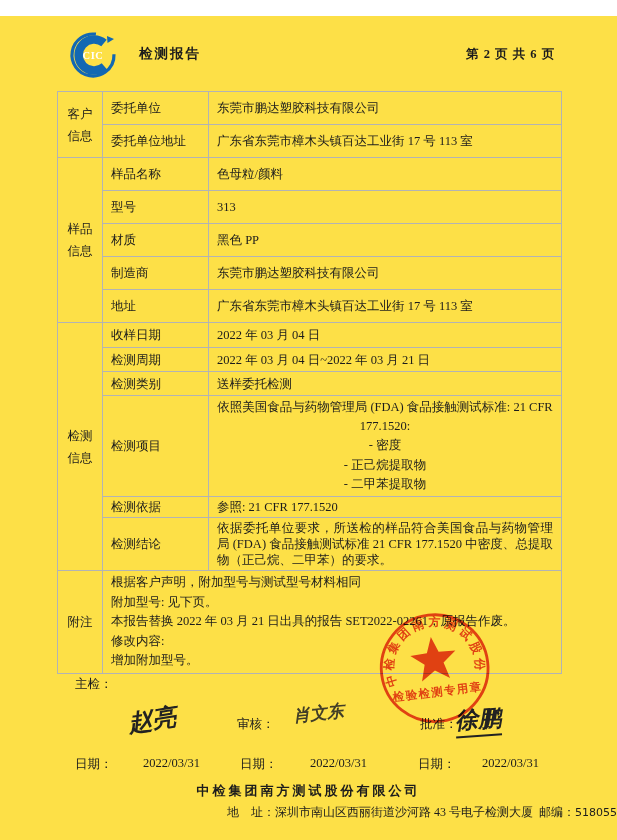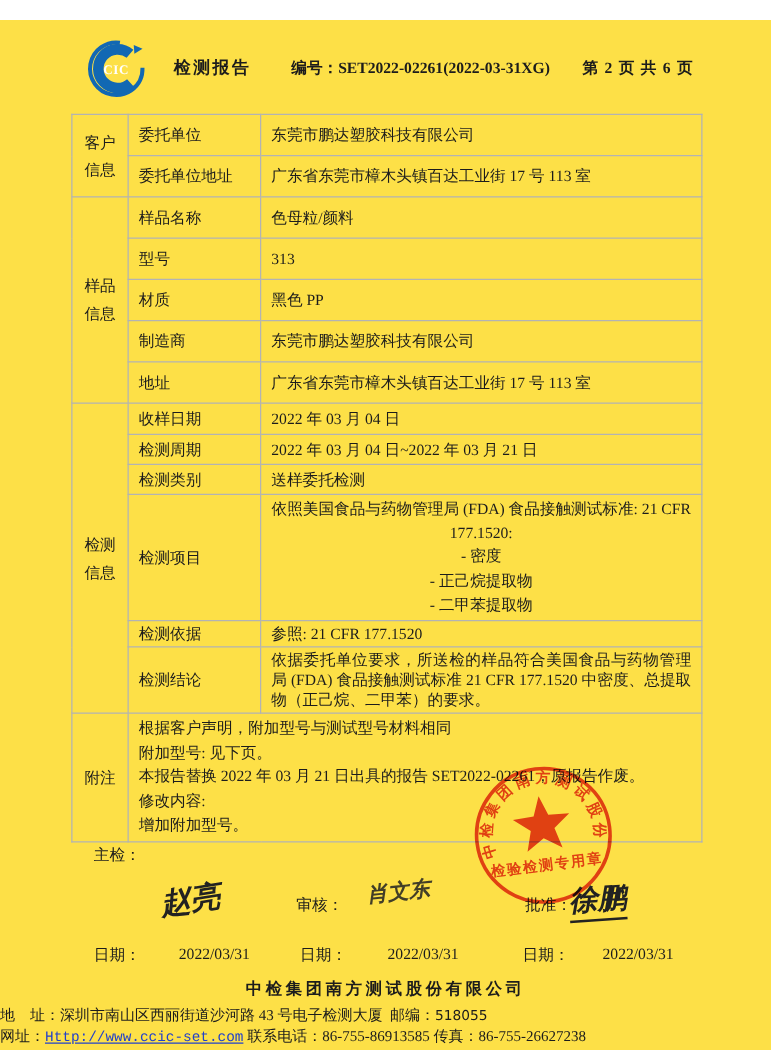--- a/index.html
+++ b/index.html
@@ -41,44 +41,41 @@
           border-bottom:2px solid #222; }
 
   
   .stamp { left:371px; top:594px; width:128px; height:122px;
            mix-blend-mode:multiply; opacity:.92; transform:rotate(-7deg); }
   .stamp text { fill:#e03a2d; font-weight:bold; }
 
   
   .foot-company { left:0; top:766px; width:617px; text-align:center;
                   font-size:13px; font-weight:bold; letter-spacing:3px; }
-  .foot-line    { left:0; width:617px; text-align:left; font-size:12px; }
+  .foot-line    { left:0; width:617px; text-align:right; font-size:12px; }
   .foot-line2   { top:788px; }
   .foot-line3   { top:805px; }
   .url { color:#2140cc; text-decoration:underline;
          font-family:"Liberation Mono","DejaVu Sans Mono",monospace; font-size:11.5px; }
   .mono-num { font-family:"DejaVu Sans","Liberation Sans",sans-serif; font-size:11px; }
 </style>
 </head>
 <body>
 
 <div class="page">
 
   <svg class="abs logo-svg" viewBox="0 0 66 50">
 
     <circle cx="33" cy="25" r="21" fill="none" stroke="#1268b3" stroke-width="3.2" stroke-dasharray="102 30" stroke-dashoffset="-12" transform="rotate(-35 33 25)"></circle>
     <path d="M 47 6 l 7 3 l -6.5 4 z" fill="#1268b3"></path>
 
     <path d="M 44 13 A 15.5 15.5 0 1 0 44.5 36.5" fill="none" stroke="#1268b3" stroke-width="8.5"></path>
     <text x="33" y="29" text-anchor="middle" font-family="Liberation Serif, DejaVu Serif, serif" font-size="10.5" font-weight="bold" fill="#ffffff" letter-spacing="0.5">CIC</text>
   </svg>
   <div class="abs hdr-title">检测报告</div>
-  <div class="abs hdr-no">
-    <span>编号：</span><span>SET2022-02261(2022-03-31XG)</span>
-  </div>
   <div class="abs hdr-page">第 2 页 共 6 页</div>
 
   <table class="report">
     <colgroup>
         <col style="width:45px">
         <col style="width:106px">
         <col style="width:353px">
       </colgroup>
 
     <tbody>
@@ -194,17 +191,14 @@
       <textPath href="#arcPath" startOffset="2" textLength="225">中检集团南方测试股份有限公司</textPath>
     </text>
     <polygon fill="#e03a2d" points="64,28 70.2,44.5 87.8,45.3 74,56.2 78.8,73.2 64,63.5 49.2,73.2 54,56.2 40.2,45.3 57.8,44.5"></polygon>
     <text x="64" y="90" text-anchor="middle" font-size="12" letter-spacing="1.5" font-family="Liberation Serif, DejaVu Serif, serif">检验检测专用章</text>
   </svg>
 
   <div class="abs foot-company">中检集团南方测试股份有限公司</div>
   <div class="abs foot-line foot-line2">
     <span>地　址：</span><span>深圳市南山区西丽街道沙河路 43 号电子检测大厦</span>&nbsp;&nbsp;<span>邮编：</span><span class="mono-num">518055</span>
   </div>
-  <div class="abs foot-line foot-line3">
-    <span>网址：</span><a href="#" class="url">Http://www.ccic-set.com</a>&nbsp;<span>联系电话：</span><span>86-755-86913585</span>&nbsp;<span>传真：</span><span>86-755-26627238</span>
-  </div>
 
 </div>
 
 </body></html>

